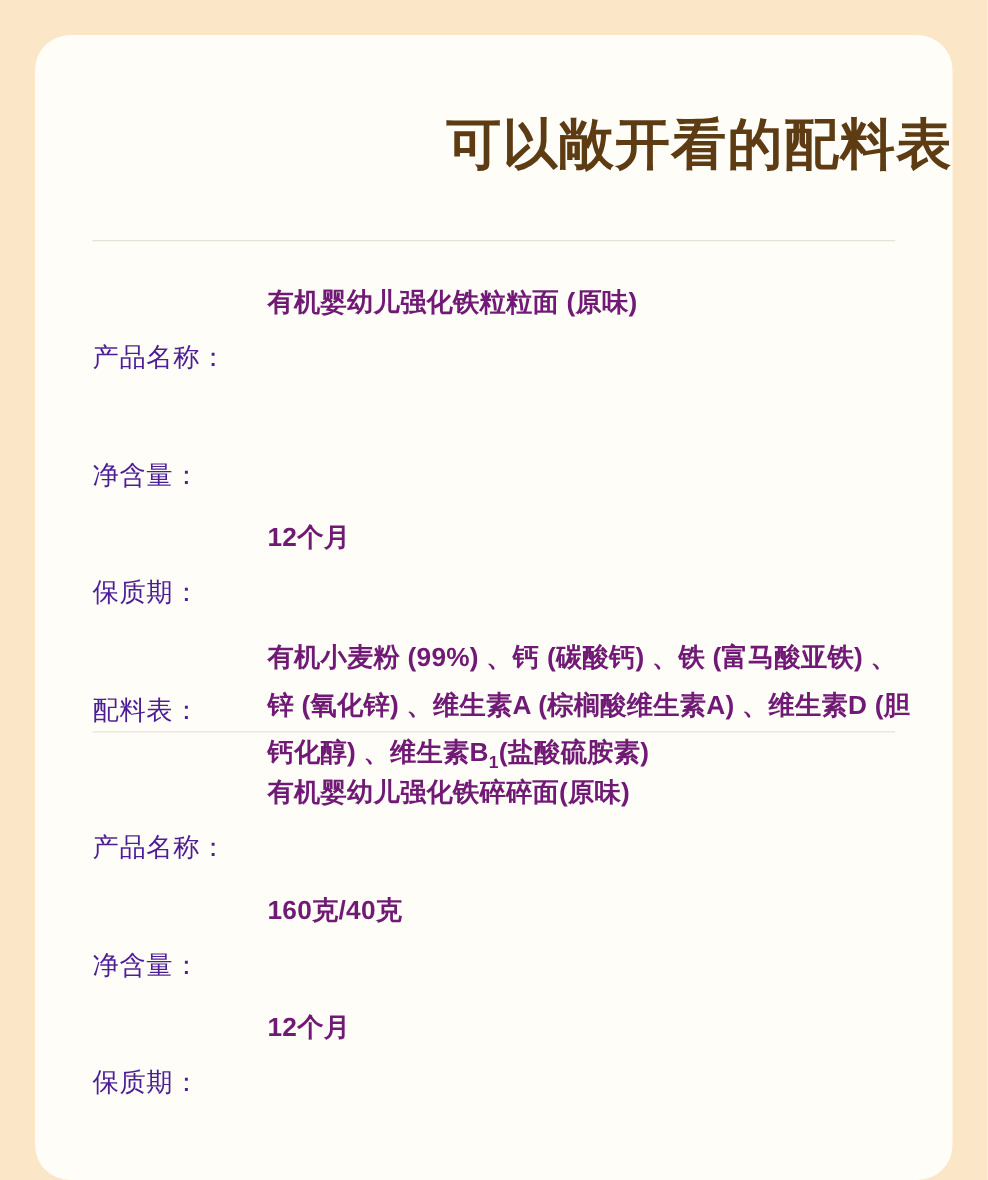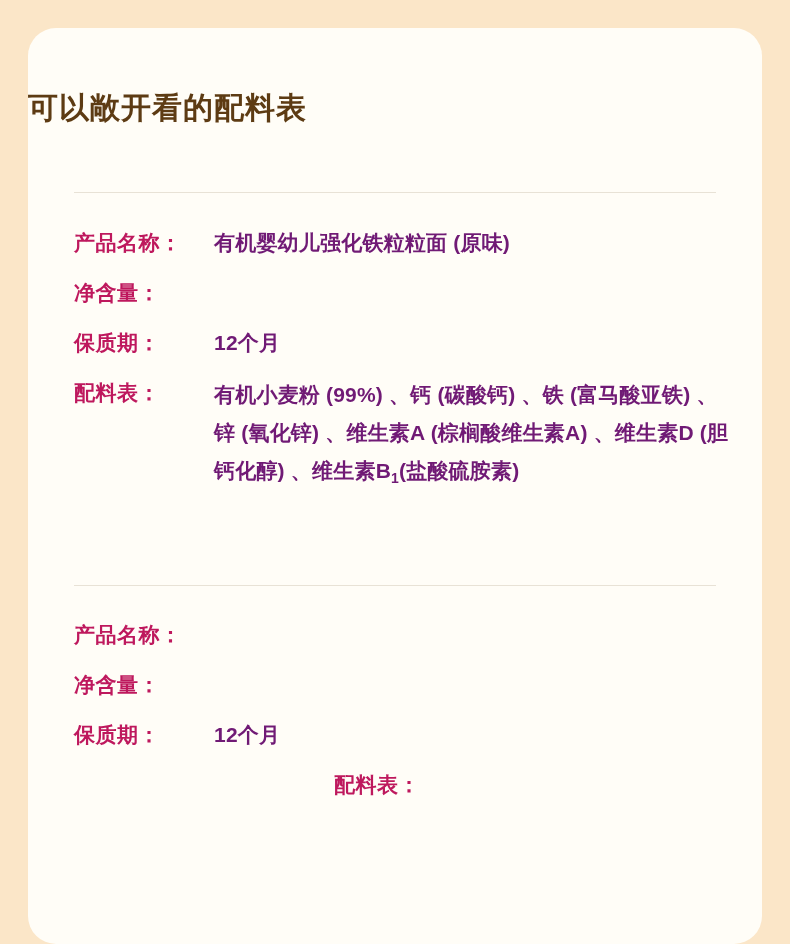--- a/index.html
+++ b/index.html
@@ -27,22 +27,22 @@
     width: 734px;
     height: 916px;
     background: #fffdf7;
     border-radius: 28px;
     box-sizing: border-box;
     overflow: hidden;
   }
   .title {
     margin: 0;
     padding-top: 62px;
-    text-align: left;
-    font-size: 30px;
+    text-align: right;
+    font-size: 44px;
     line-height: 1.2;
     font-weight: bold;
     color: #5d3b13;
     letter-spacing: 1px;
   }
   .divider {
     position: absolute;
     left: 46px;
     width: 642px;
     height: 1px;
@@ -64,23 +64,24 @@
     align-items: flex-start;
     margin-bottom: 16px;
   }
   .row:last-child { margin-bottom: 0; justify-content: center; }
 
   .label {
     flex: 0 0 auto;
     width: 140px;
     font-size: 21px;
     line-height: 34px;
-    color: #be185d;
-    font-weight: bold;
+    color: #4c1d95;
+    font-weight: normal;
     letter-spacing: 0.5px;
+    margin-top: 44px;
   }
   .value {
     flex: 1 1 auto;
     font-size: 21px;
     line-height: 38px;
     color: #701a75;
     font-weight: bold;
     letter-spacing: 0.2px;
     word-break: break-all;
   }
@@ -119,23 +120,25 @@
         <div class="label">配料表：</div>
         <div class="value"><span>有机小麦粉 (99%) 、钙 (碳酸钙) 、铁 (富马酸亚铁) 、锌 (氧化锌) 、维生素A (棕榈酸维生素A) 、维生素D (胆钙化醇) 、维生素B</span><span class="sub">1</span><span>(盐酸硫胺素)</span></div>
       </div>
     </div>
 
     <div class="divider divider-mid"></div>
 
     <div class="section section-2">
       <div class="row">
         <div class="label">产品名称：</div>
+        <div class="value single">有机婴幼儿强化铁碎碎面(原味)</div>
       </div>
       <div class="row">
         <div class="label">净含量：</div>
+        <div class="value single">160克/40克</div>
       </div>
       <div class="row">
         <div class="label">保质期：</div>
         <div class="value single">12个月</div>
       </div>
       <div class="row">
         <div class="label">配料表：</div>
       </div>
     </div>
 

